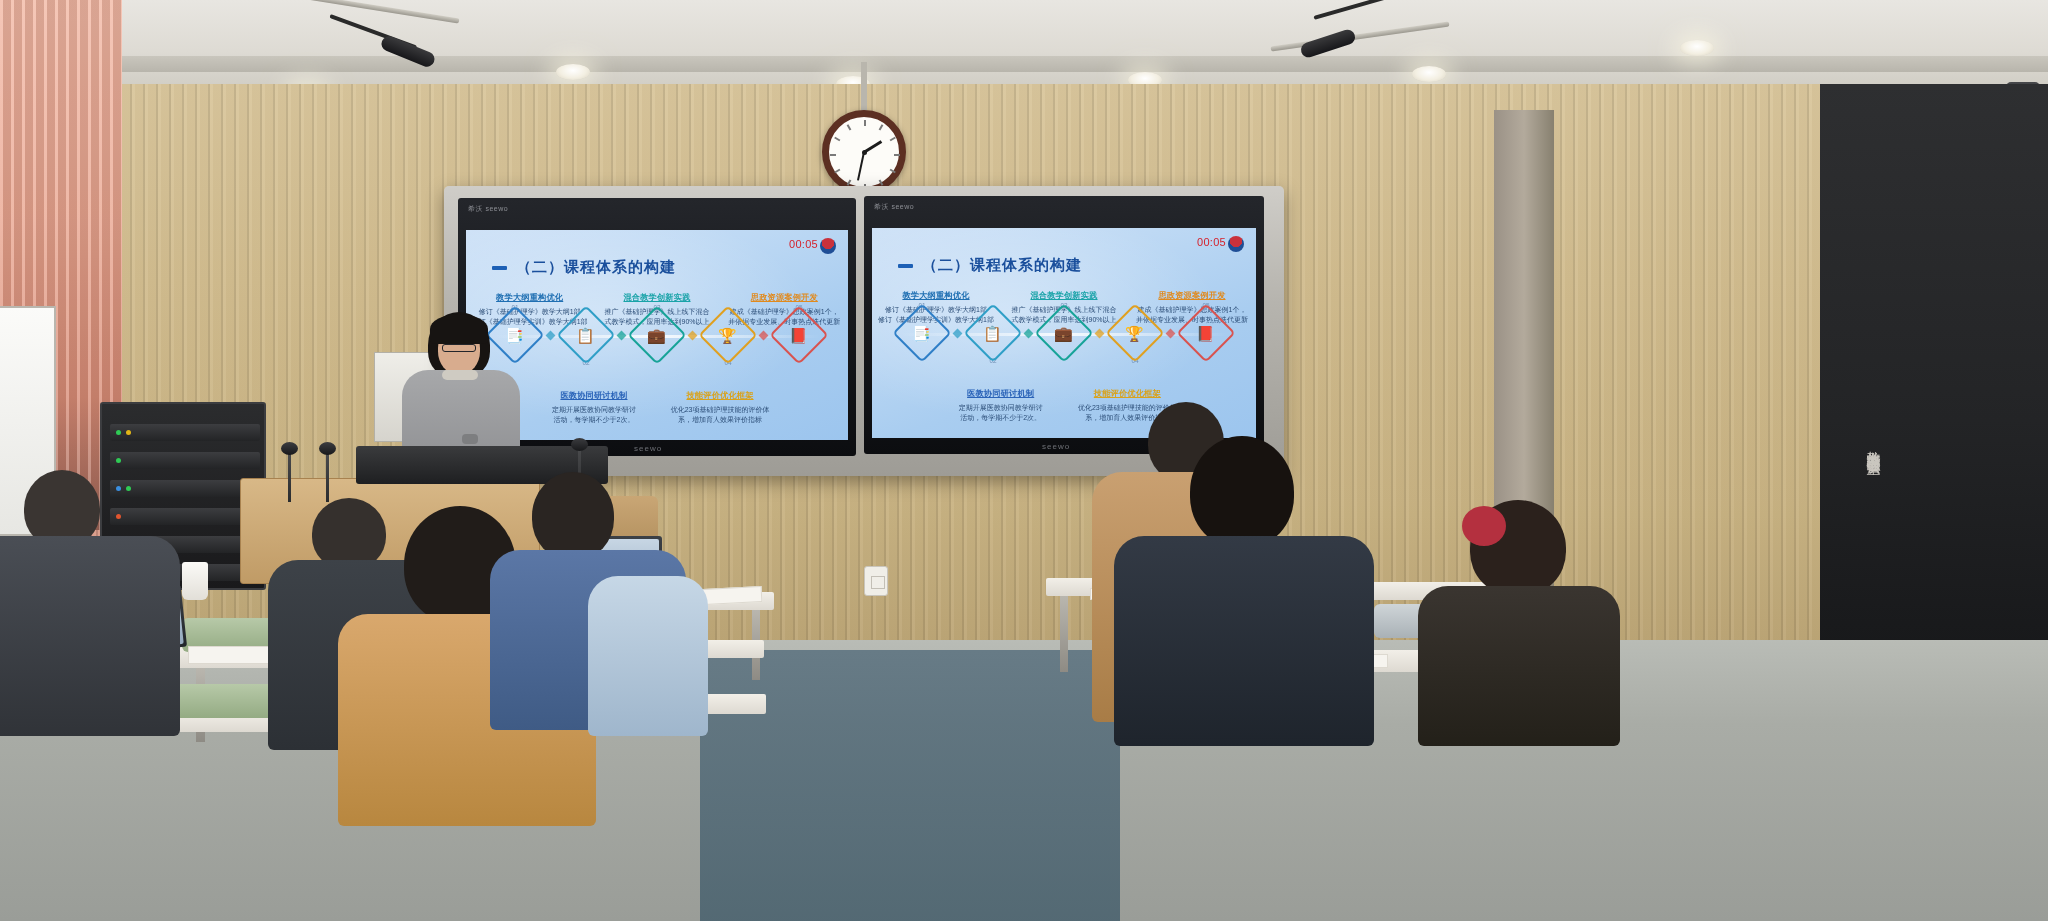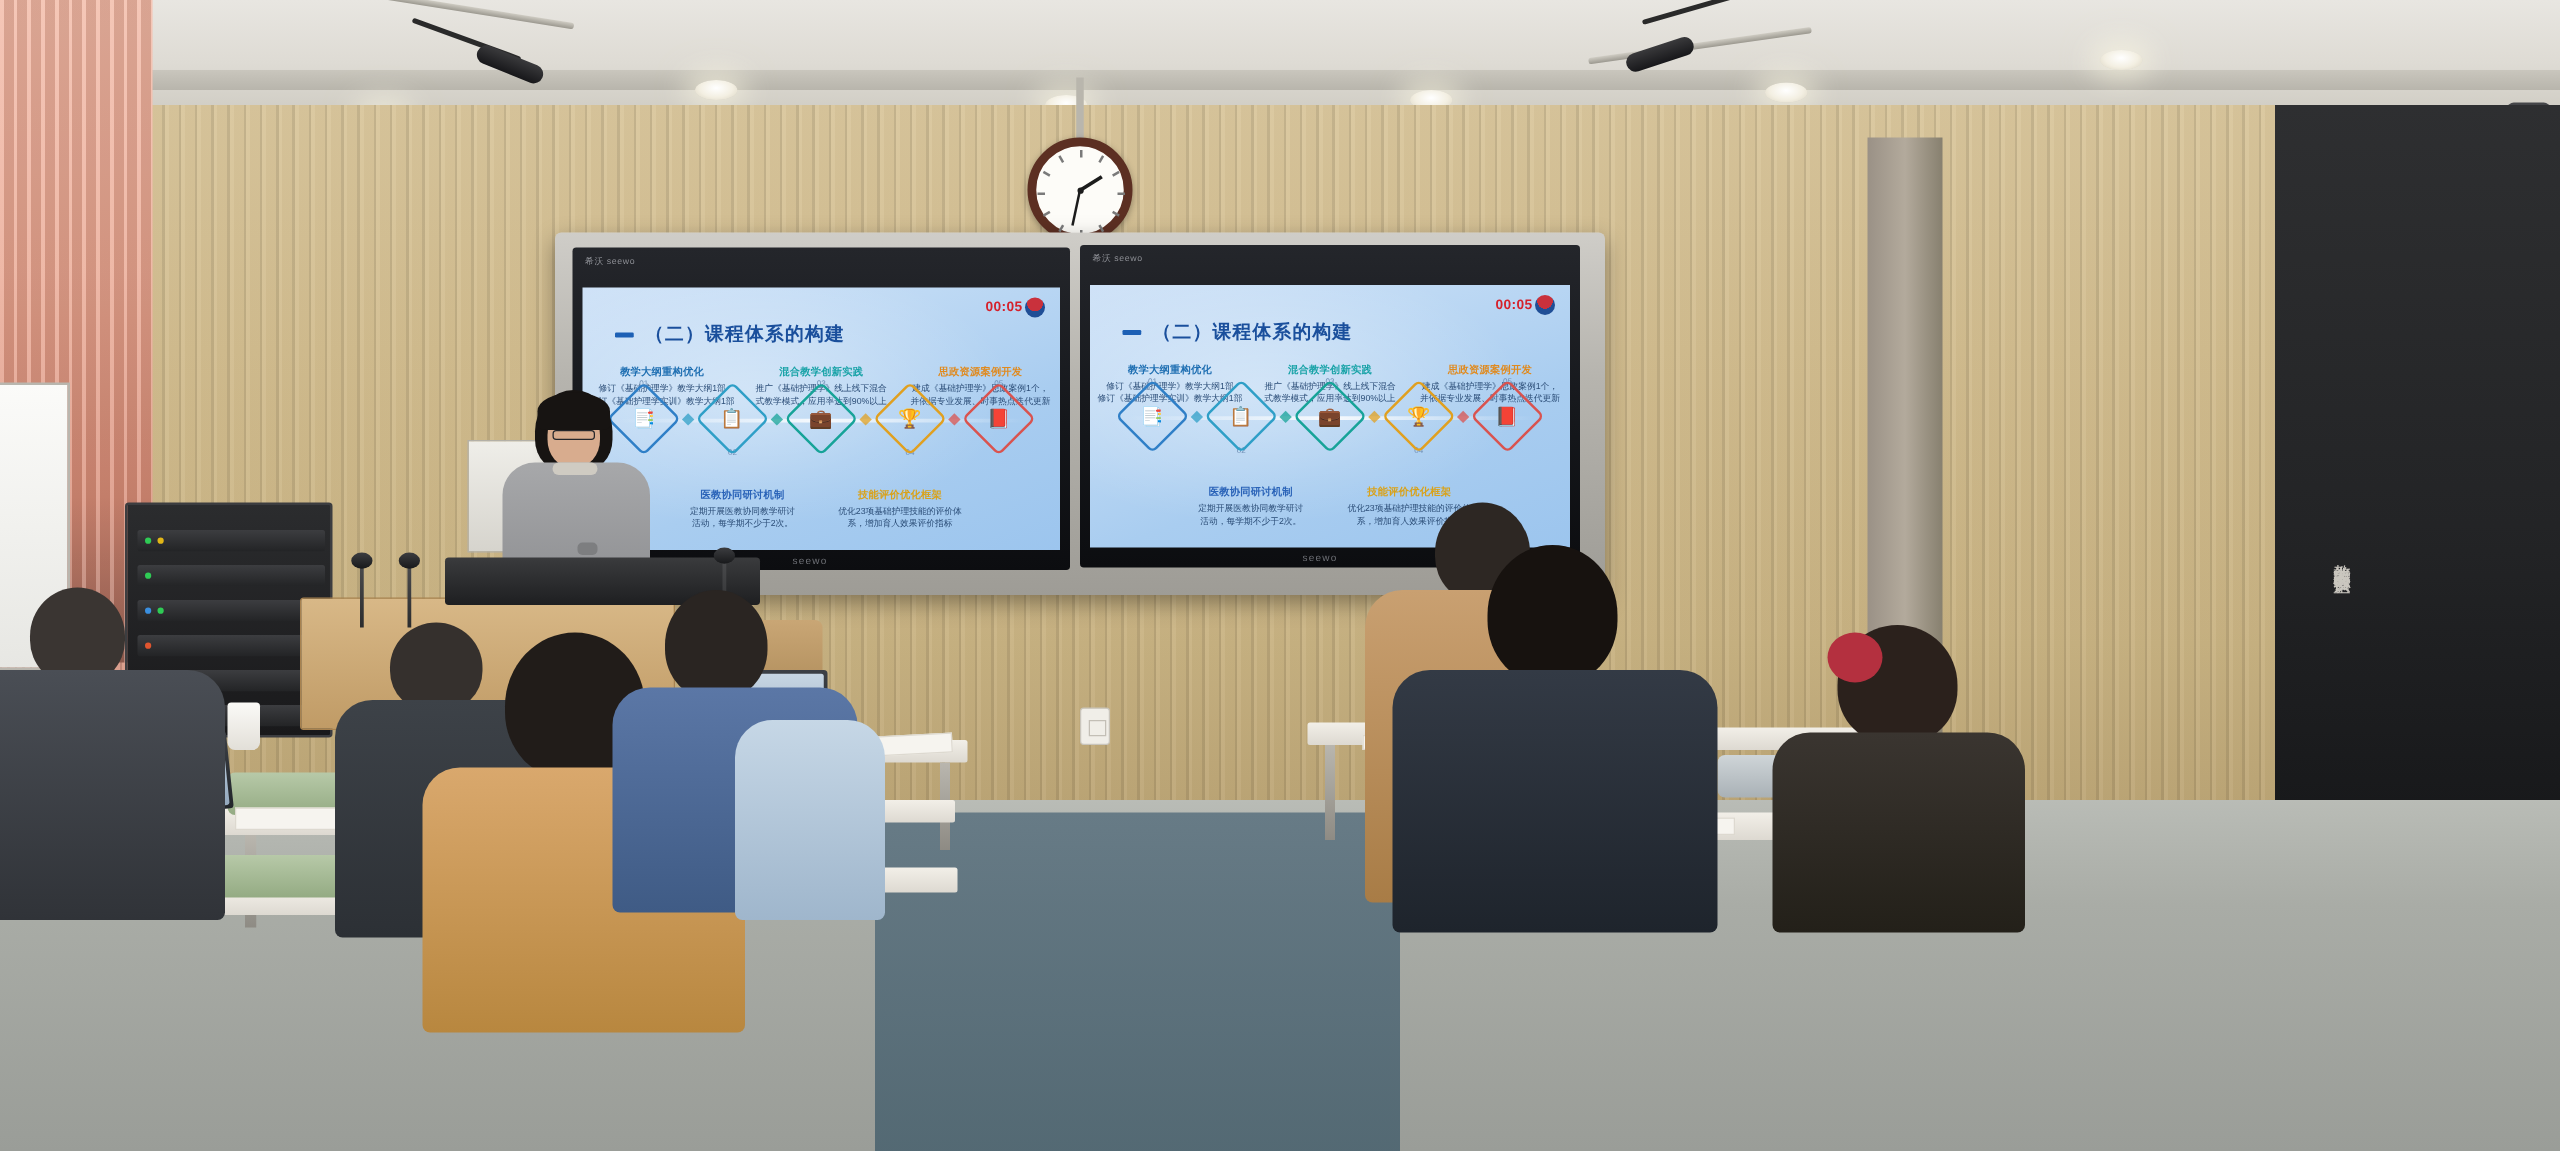--- a/index.html
+++ b/index.html
@@ -154,36 +154,36 @@
   .slide {
     position: absolute; overflow: hidden;
     background: linear-gradient(160deg,#cfe2f7 0%, #bed9f4 30%, #a9cdf0 62%, #9cc5ee 100%);
   }
   .slide .vignette {
     position:absolute; inset:0;
     background: radial-gradient(ellipse at 35% 40%, rgba(255,255,255,.35), rgba(255,255,255,0) 60%);
     pointer-events:none;
   }
   .slide-timer {
-    position: absolute; top: 8px; right: 12px; display: flex; align-items: center; gap: 2px;
-    color: #d5212b; font-weight: bold; font-size: 11px; letter-spacing: .3px;
+    position: absolute; top: 8px; right: 12px; display: flex; align-items: flex-start; gap: 2px;
+    color: #d5212b; font-weight: normal; font-size: 11px; letter-spacing: .3px;
   }
   .timer-badge {
     width: 16px; height: 16px; border-radius: 50%;
     background: radial-gradient(circle at 50% 30%, #c9313c 0%, #c9313c 45%, #1f4e96 46%, #1f4e96 100%);
     display: inline-block;
   }
   .slide-title-row { position: absolute; left: 26px; top: 28px; display: flex; align-items: center; gap: 9px; }
   .slide-dash { width: 15px; height: 4px; background: #1d60b5; border-radius: 1px; }
   .slide-title { color: #1a4f9c; font-size: 15px; font-weight: bold; letter-spacing: 1px; }
 
   .cols-top { position: absolute; left: 0; top: 62px; width: 100%; display: flex; }
   .cols-bot { position: absolute; left: 0; bottom: 16px; width: 100%; display: flex; }
   .col { flex: 1; text-align: center; padding: 0 4px; }
-  .col-h { font-size: 8.2px; font-weight: bold; margin-bottom: 4px; letter-spacing: .2px; }
+  .col-h { font-size: 8.2px; font-weight: bold; margin-bottom: 4px; letter-spacing: .2px; text-decoration: underline; }
   .col-b { font-size: 7px; color: #2b4d77; line-height: 9.5px; }
 
   .chain {
     position: absolute; left: 0; right: 0; top: 50%; transform: translateY(-50%);
     display: flex; align-items: center; justify-content: center; gap: 4px;
   }
   .chain-line { position: absolute; left: 28px; right: 28px; top: 50%; height: 3px;
     background: linear-gradient(90deg, rgba(255,255,255,.0), rgba(255,255,255,.85), rgba(255,255,255,.0)); }
   .node { position: relative; width: 42px; height: 42px; transform: rotate(45deg);
     border: 2px solid currentColor; border-radius: 5px; display:flex; align-items:center; justify-content:center;}

